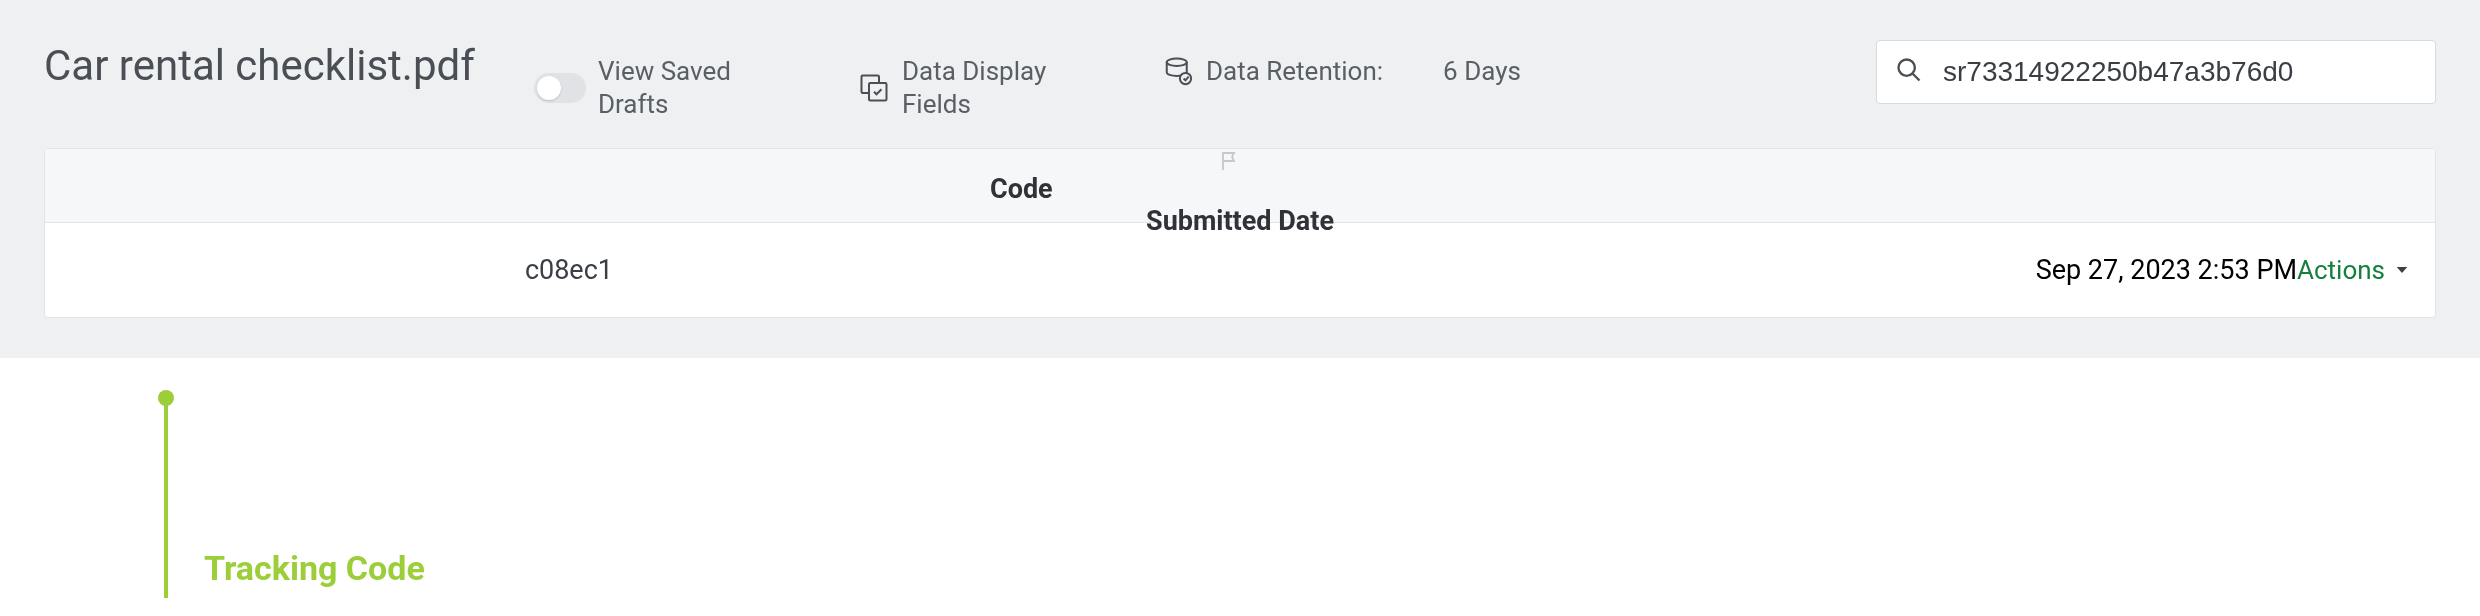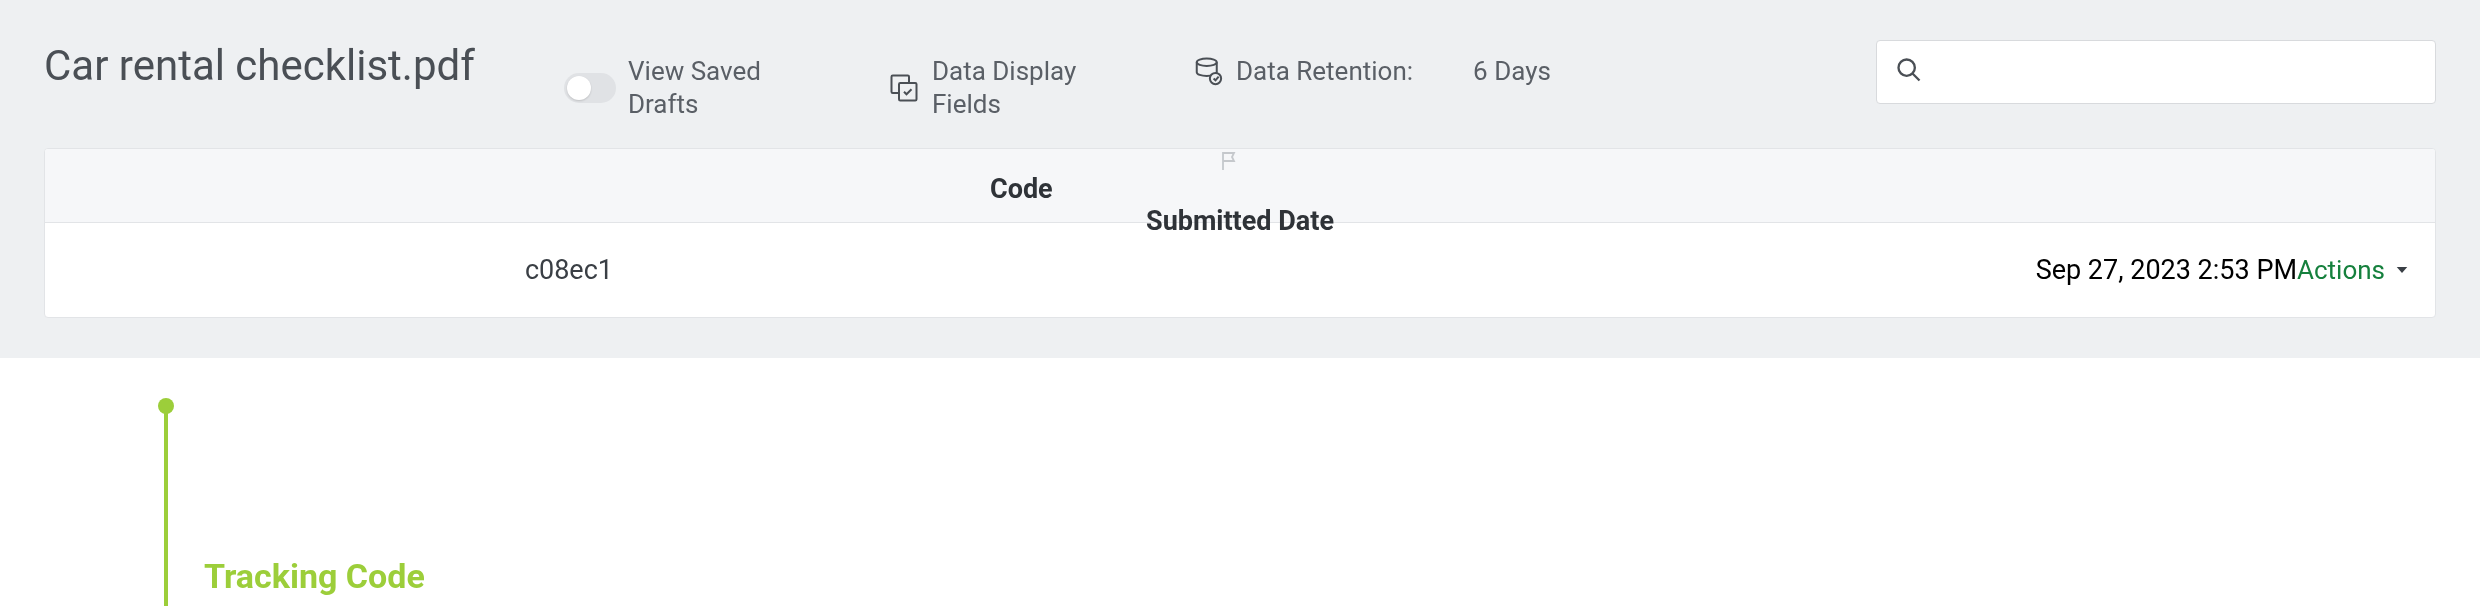--- a/index.html
+++ b/index.html
@@ -10,21 +10,21 @@
     background: #fff;
   }
   .top-panel {
     background: #eef0f2;
     padding: 40px 44px 40px 44px;
     width: 100%;
   }
   .header-row {
     display: flex;
     align-items: flex-start;
-    gap: 80px;
+    gap: 50px;
   }
   .page-title {
     font-size: 42px;
     font-weight: 400;
     color: #4a4f55;
     line-height: 1.25;
     width: 440px;
     flex-shrink: 0;
   }
   .toolbar {
@@ -160,21 +160,21 @@
     align-items: center;
     gap: 8px;
     font-size: 26px;
     color: #15803d;
     cursor: pointer;
   }
   .td-actions svg { width: 18px; height: 18px; }
   .annotation-layer {
     position: absolute;
     left: 0;
-    top: 8px;
+    top: 0;
     width: 2480px;
     height: 540px;
     pointer-events: none;
   }
   .anno-line {
     position: absolute;
     width: 4px;
     background: #9cce3a;
   }
   .anno-dot {
@@ -239,20 +239,21 @@
 
       </div>
 
       <div class="search-wrap">
         <span>
           <svg viewBox="0 0 24 24" fill="none" stroke="#4a4f55" stroke-width="2">
             <circle cx="10" cy="10" r="7"></circle>
             <line x1="15" y1="15" x2="21" y2="21"></line>
           </svg>
         </span>
+        <input class="search-input" type="text" value="sr73314922250b47a3b76d0" style="">
       </div>
 
     </div>
 
     <div class="table-area">
       <div class="thead">
         <div class="th-flag">
           <svg viewBox="0 0 24 24" fill="none" stroke="#c5c8cc" stroke-width="1.8">
             <path d="M5 3 v18"></path>
             <path d="M5 4 h11 l-2 4 l2 4 H5"></path>

